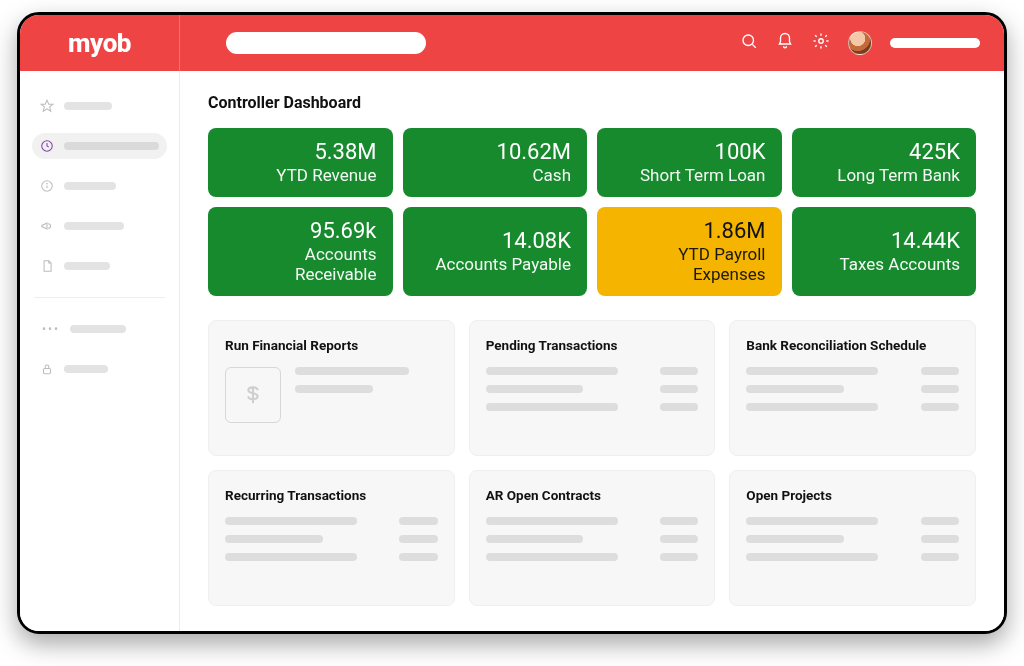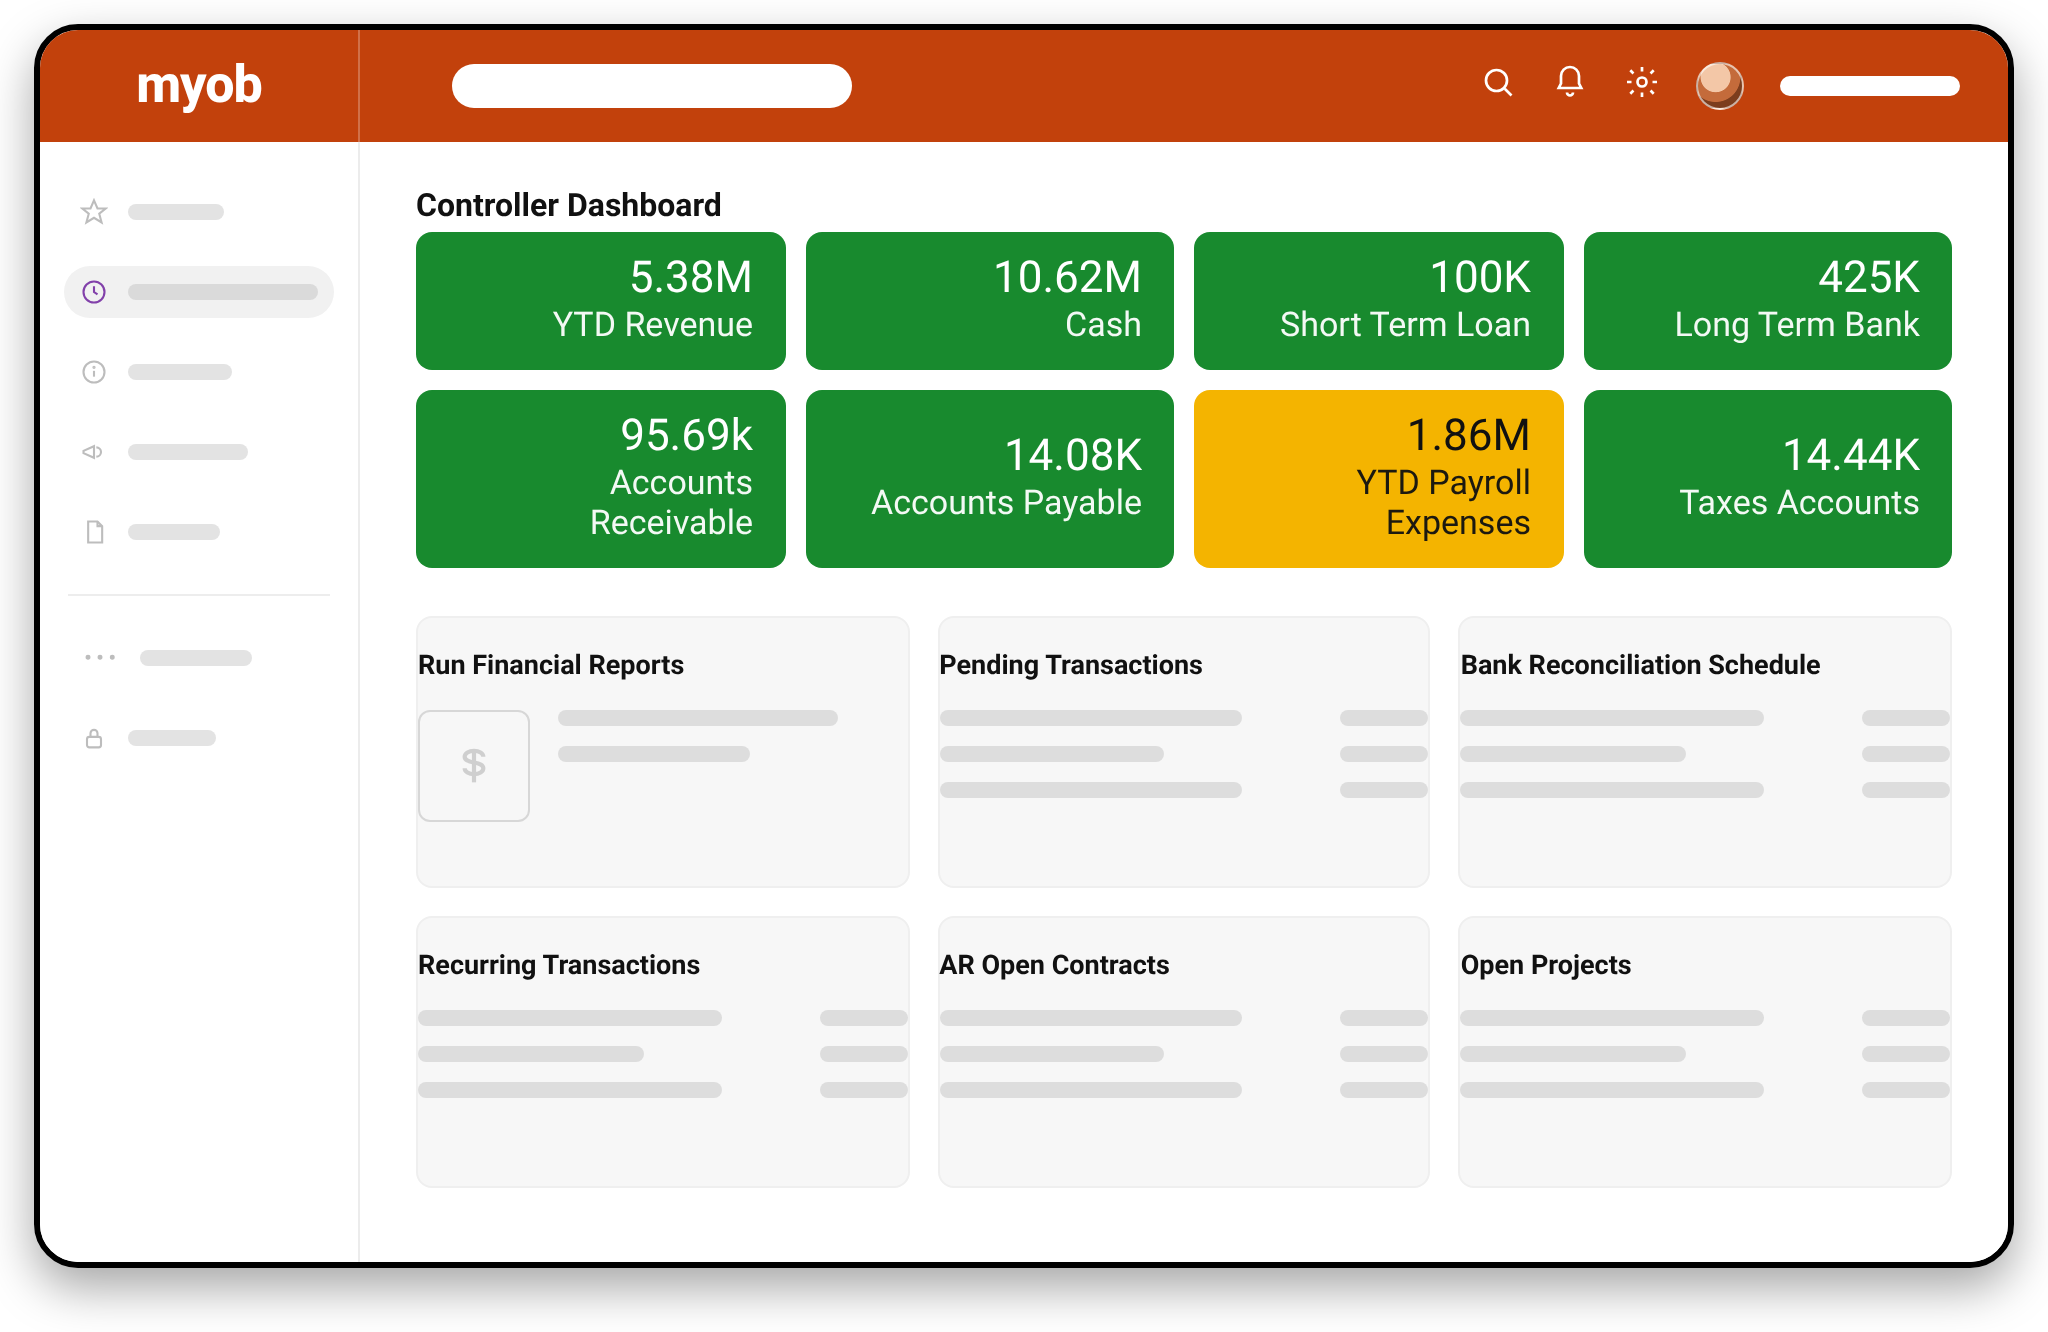--- a/index.html
+++ b/index.html
@@ -11,21 +11,21 @@
     margin: 12px auto 0;
     border: 3px solid #000;
     border-radius: 22px;
     overflow: hidden;
     background: #fff;
     box-shadow: 0 10px 24px rgba(0,0,0,0.35);
   }
 
   
   .topbar {
-    background: #c2410c;
+    background: #ef4444;
     height: 56px;
     display: flex;
     align-items: center;
     padding: 0 24px 0 0;
     gap: 18px;
   }
   .brand-cell {
     width: 160px;
     height: 100%;
     display: flex;
@@ -93,21 +93,21 @@
 
   
   .main {
     flex: 1;
     padding: 22px 28px 24px 28px;
   }
   .page-title {
     font-size: 16px;
     font-weight: 700;
     color: #111;
-    margin-bottom: 4px;
+    margin-bottom: 16px;
   }
 
   .kpi-grid {
     display: grid;
     grid-template-columns: repeat(4, 1fr);
     gap: 10px;
     margin-bottom: 24px;
   }
   .kpi {
     border-radius: 8px;
@@ -128,21 +128,21 @@
   
   .panels {
     display: grid;
     grid-template-columns: repeat(3, 1fr);
     gap: 14px;
   }
   .panel {
     background: #F7F7F7;
     border: 1px solid #EFEFEF;
     border-radius: 8px;
-    padding: 16px 0 18px;
+    padding: 16px 16px 18px;
     min-height: 136px;
   }
   .panel-title {
     font-size: 13.5px;
     font-weight: 700;
     color: #111;
     margin-bottom: 14px;
   }
   .panel-body { display: flex; gap: 14px; }
   .doc-icon {

